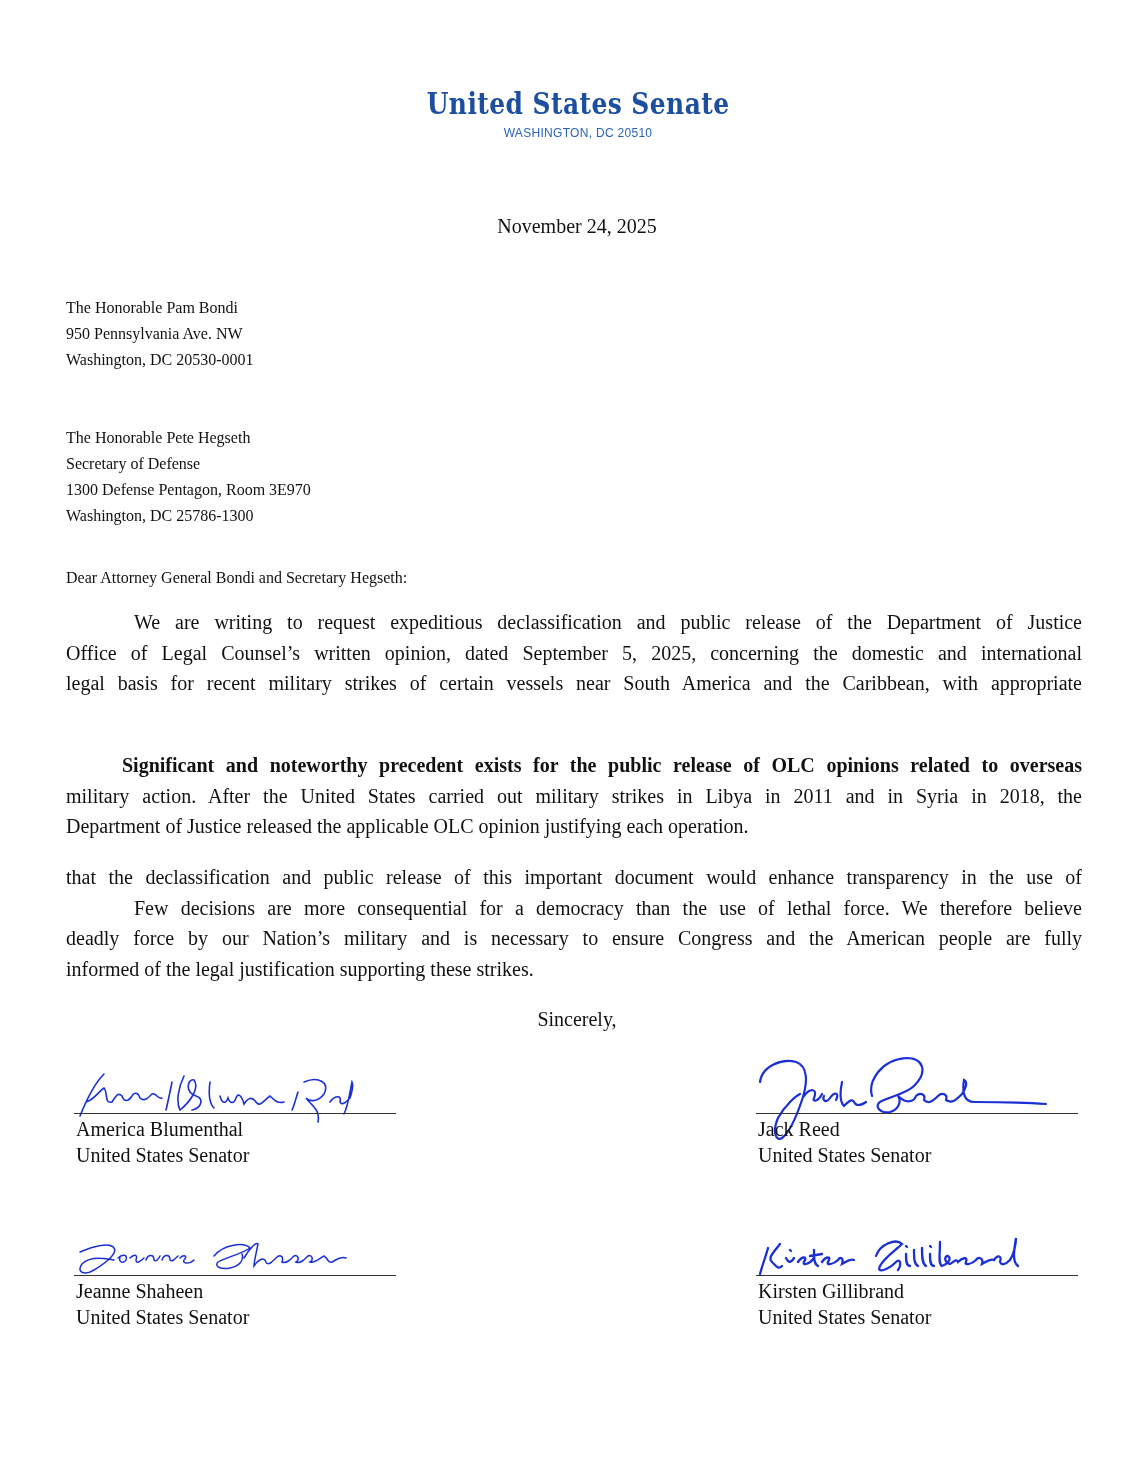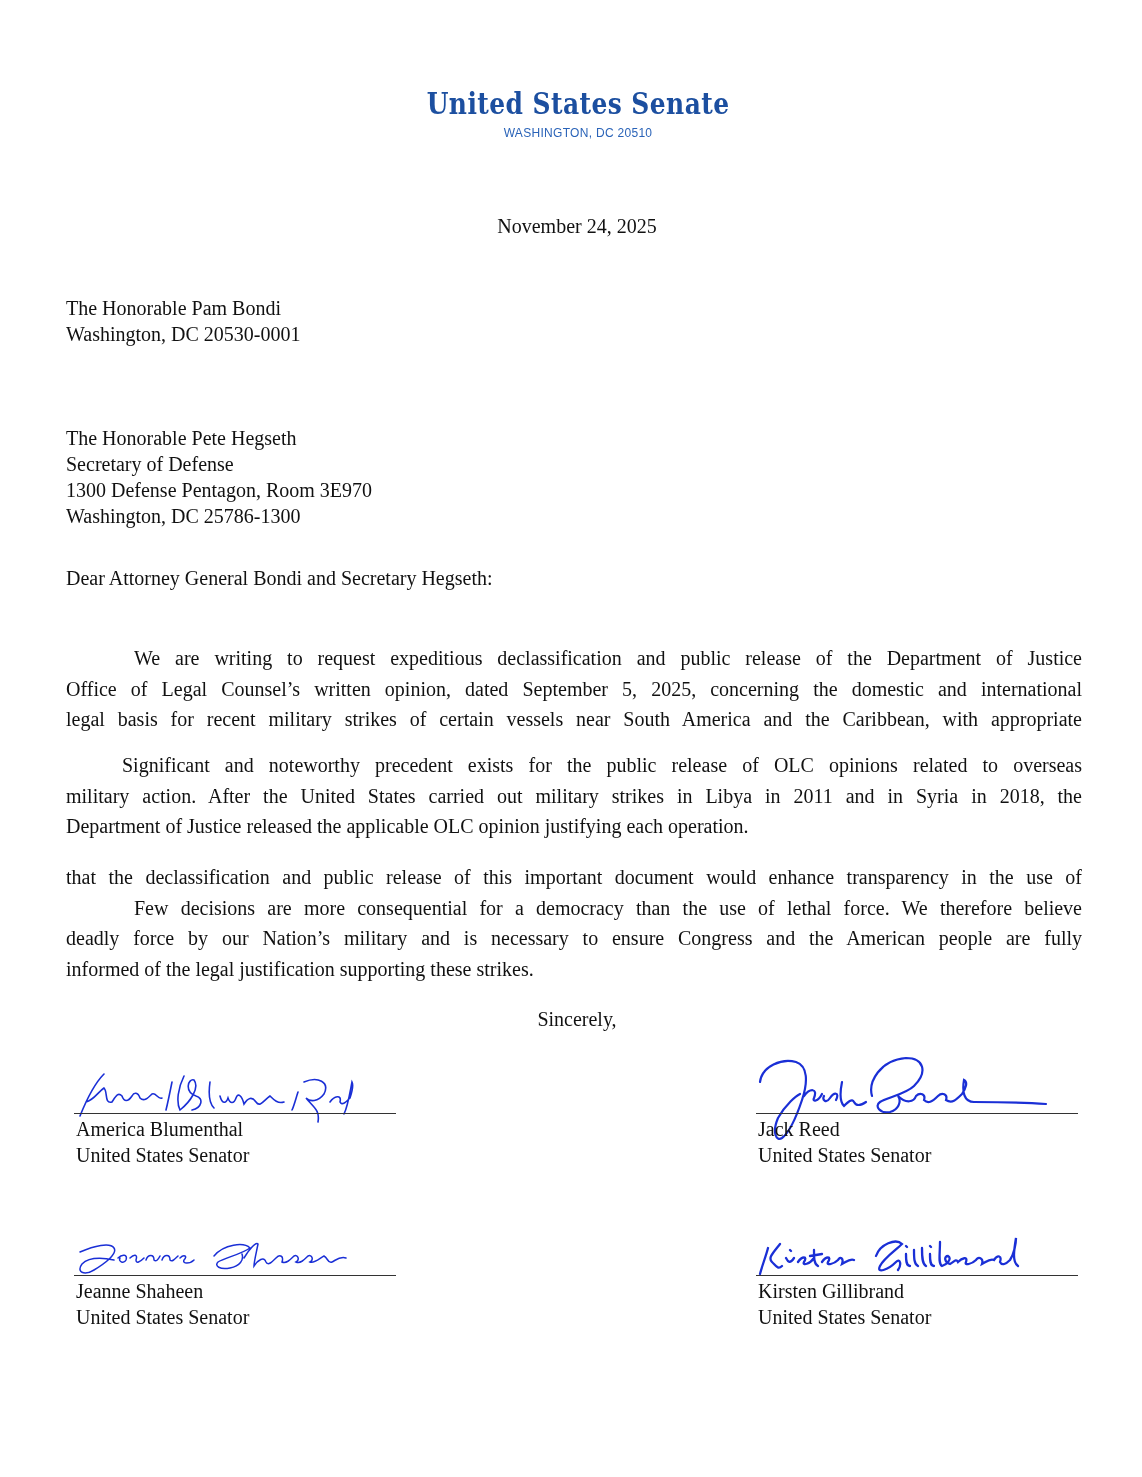--- a/index.html
+++ b/index.html
@@ -43,21 +43,21 @@
       position: absolute;
       top: 215px;
       left: 0;
       width: 1154px;
       text-align: center;
       font-size: 20px;
     }
     .block {
       position: absolute;
       left: 66px;
-      font-size: 20px;
+      font-size: 16px;
       line-height: 26px;
     }
     .block div { white-space: nowrap; }
     .addr1 { top: 295px; }
     .addr2 { top: 425px; }
     .salutation { top: 557px; margin-top: 8px; }
     .para {
       position: absolute;
       left: 66px;
       width: 1016px;
@@ -65,25 +65,25 @@
       line-height: 30.5px;
       text-align: justify;
       margin: 0;
     }
     .para .ln {
       display: block;
       white-space: nowrap;
       text-align-last: justify;
     }
     .para .ln.last { text-align-last: left; }
-    .p1 { top: 607px; margin-top: 36px; }
+    .p1 { top: 607px; }
     .p2 { top: 750px; }
     .p3 { top: 862px; }
     .indent1 { padding-left: 68px; }
-    .indent2 { padding-left: 56px; }
+    .indent2 { padding-left: 56px; font-weight: bold; }
     .closing {
       position: absolute;
       top: 1008px;
       left: 0;
       width: 1154px;
       text-align: center;
       font-size: 20px;
     }
     .sig {
       position: absolute;
@@ -122,20 +122,21 @@
 
 <div class="letterhead">
   <div class="lh-title" style="color: rgb(28, 79, 160);">United States Senate</div>
   <div class="lh-sub">WASHINGTON, DC 20510</div>
 </div>
 
 <div class="date">November 24, 2025</div>
 
 <div class="block addr1">
   <div>The Honorable Pam Bondi</div>
+  <div>950 Pennsylvania Ave. NW</div>
   <div>Washington, DC 20530-0001</div>
 </div>
 
 <div class="block addr2">
   <div>The Honorable Pete Hegseth</div>
   <div>Secretary of Defense</div>
   <div>1300 Defense Pentagon, Room 3E970</div>
   <div>Washington, DC 25786-1300</div>
 </div>
 

